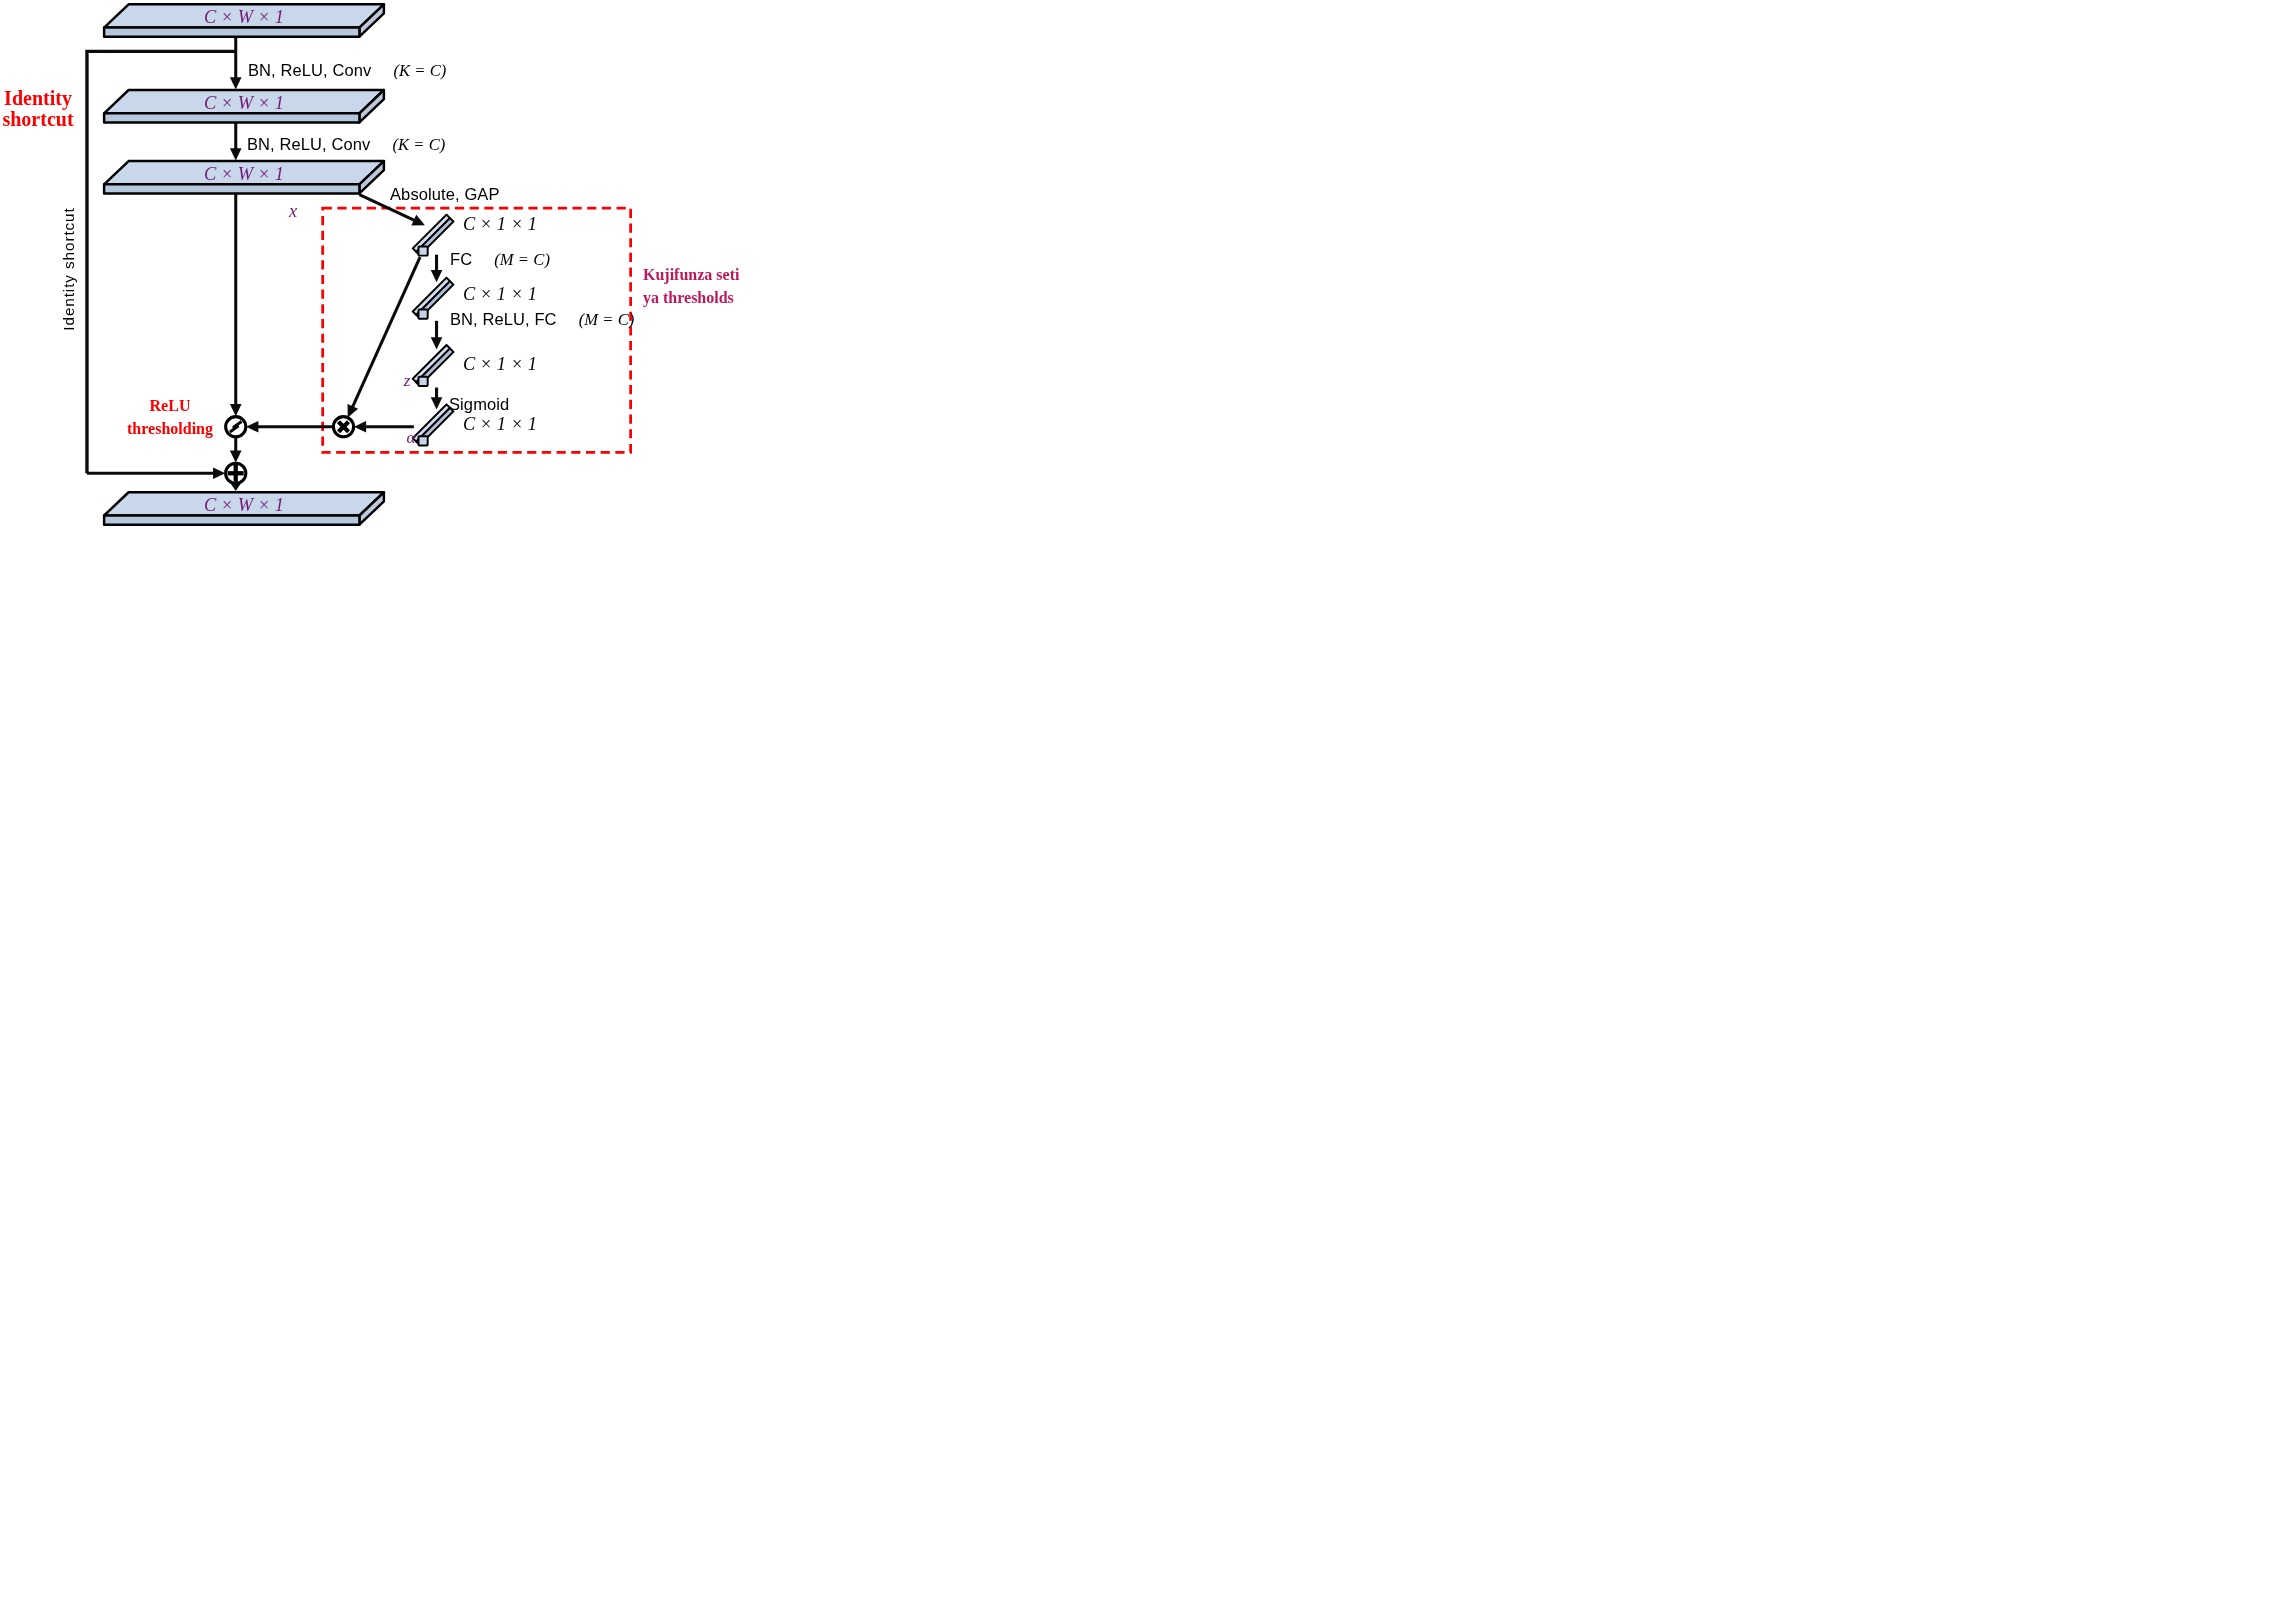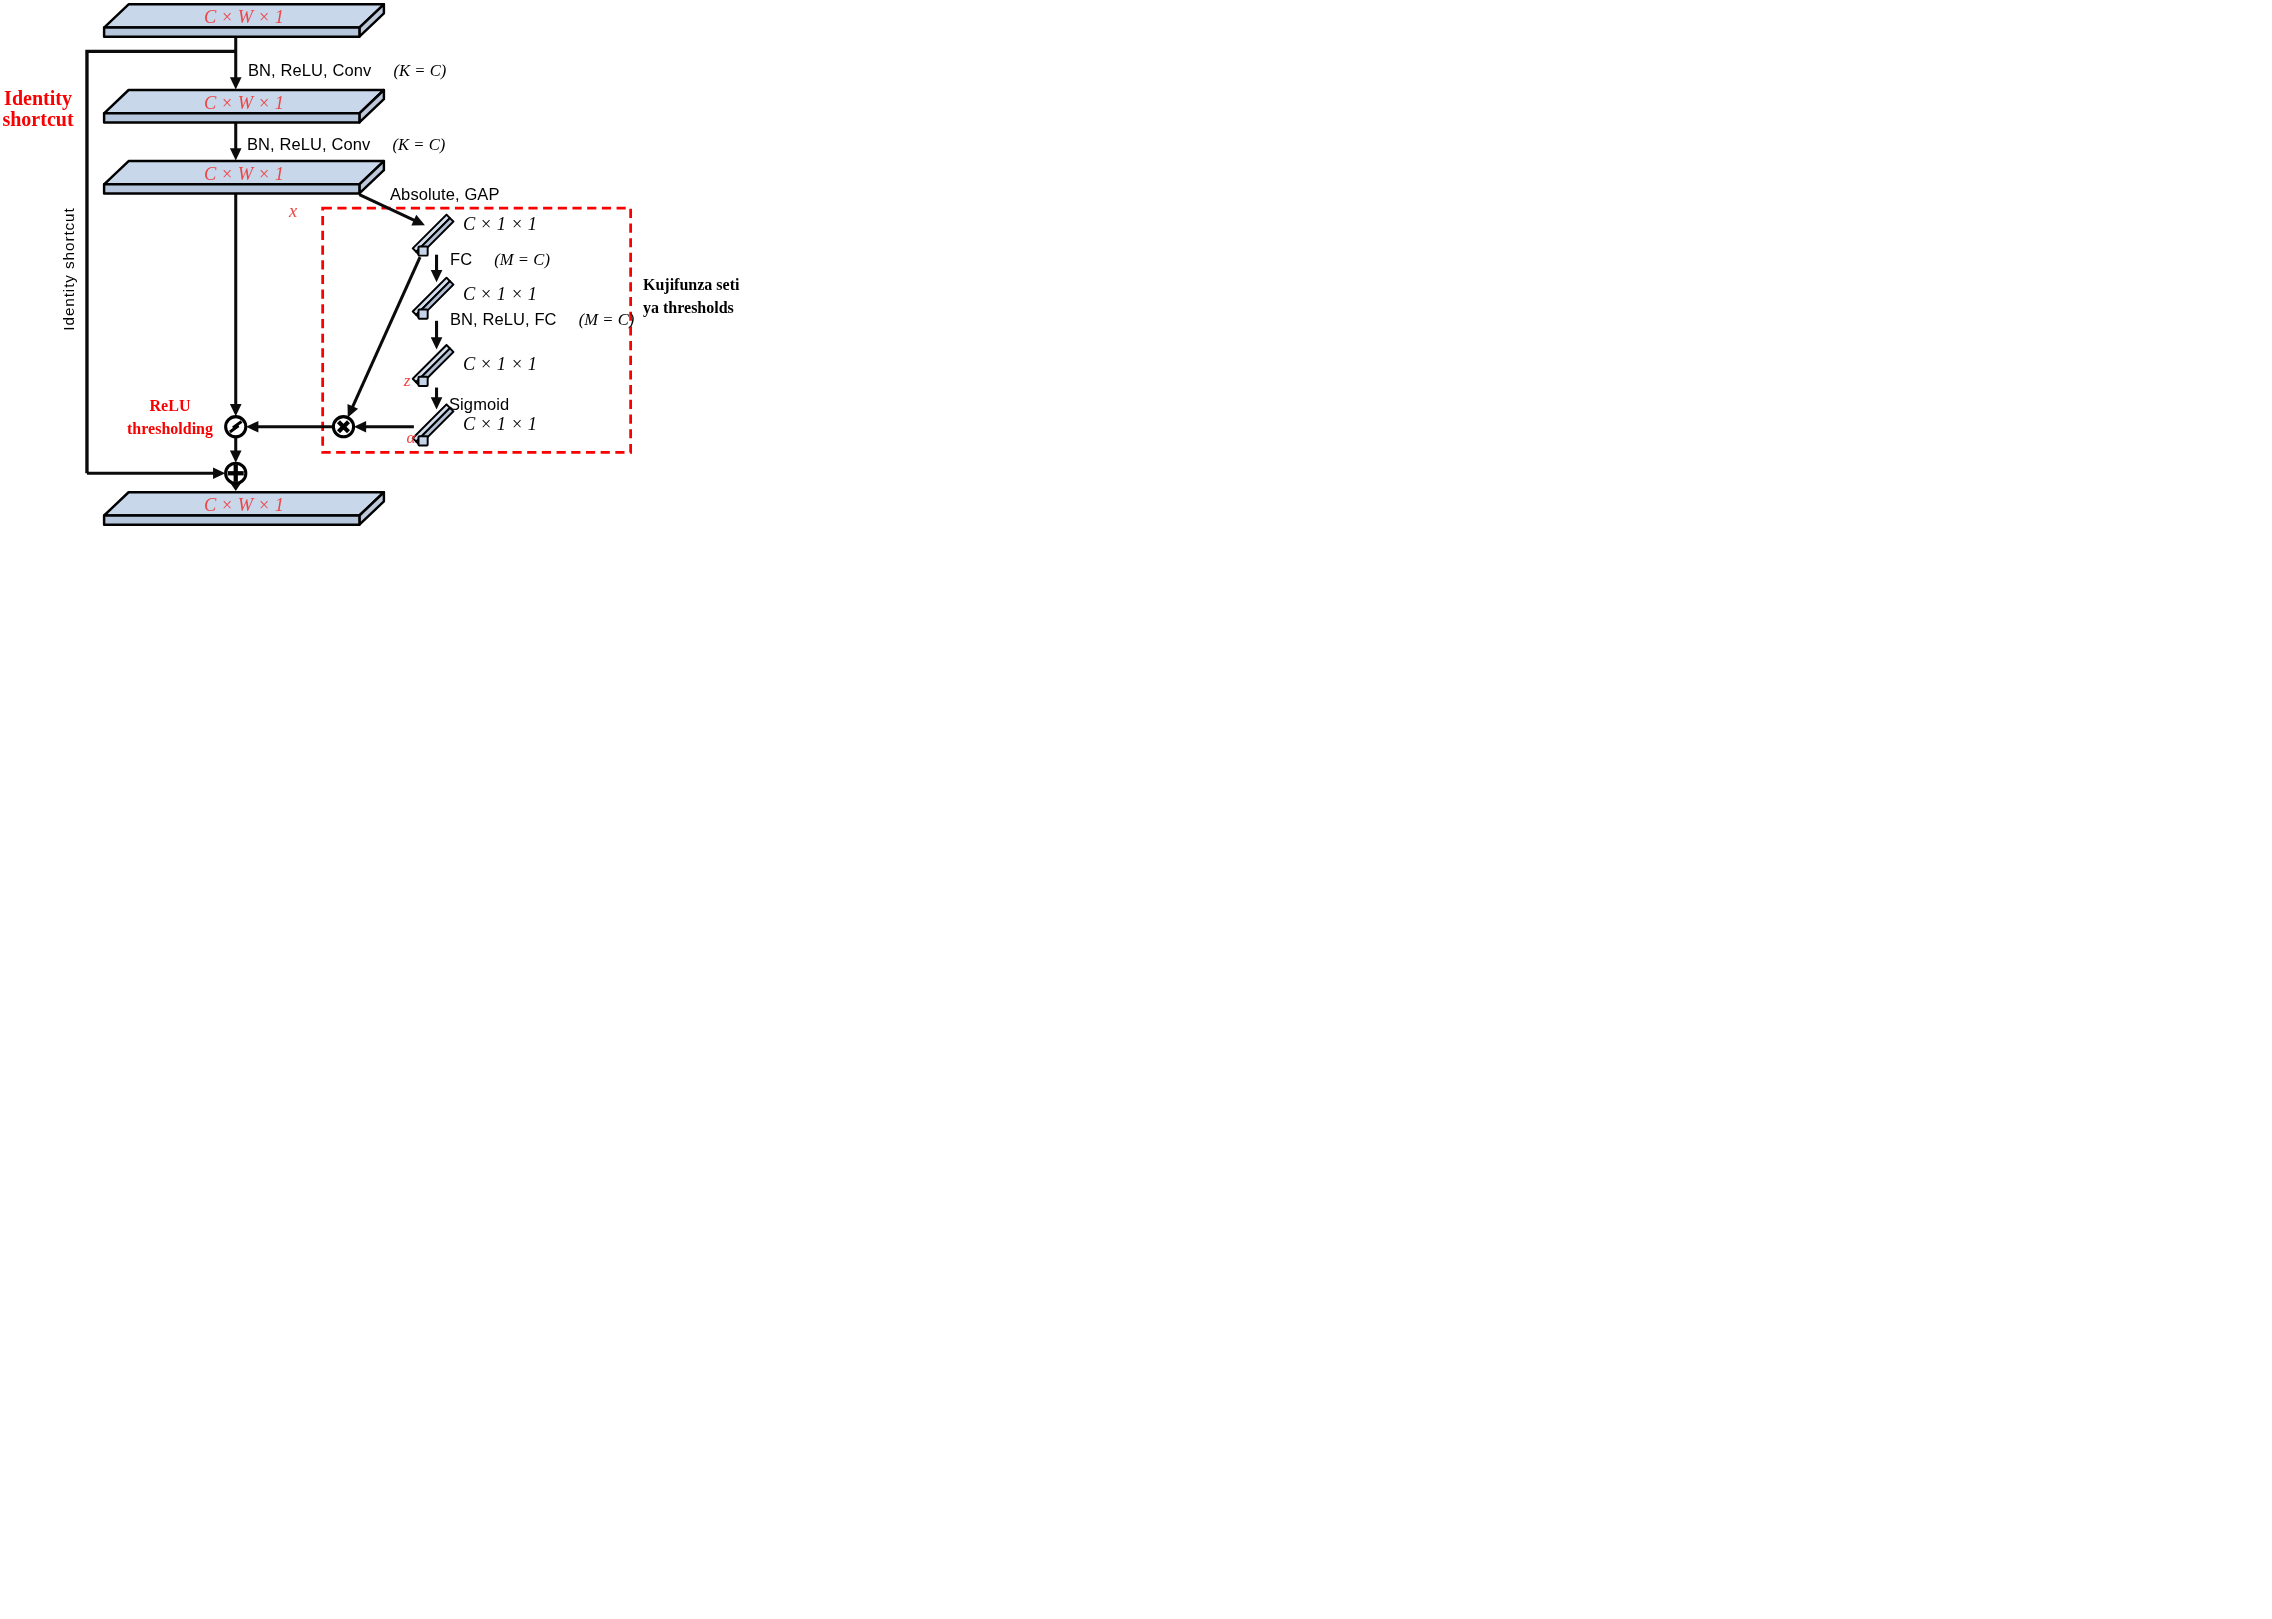--- a/index.html
+++ b/index.html
@@ -1,21 +1,21 @@
 <!DOCTYPE html>
 <html style="font-size:9.8px"><head>
 <meta charset="utf-8">
 <style>
   html,body{margin:0;padding:0;background:#fff;}
   .canvas{position:relative;width:758px;height:540px;background:#fff;overflow:hidden;
           font-family:"Liberation Sans",sans-serif;}
   .canvas svg{position:absolute;left:0;top:0;}
   
   .lbl{position:absolute;white-space:nowrap;transform:translateY(-50%);color:#000;}
-  .ctr{position:absolute;white-space:nowrap;transform:translate(-50%,-50%);text-align:center;color:#ef4444;}
+  .ctr{position:absolute;white-space:nowrap;transform:translate(-50%,-50%);text-align:center;color:#701a75;}
   .sans{font:16.5px/1.15 "Liberation Sans",sans-serif;letter-spacing:0.1px;}
   .math{font-family:"Liberation Serif","DejaVu Serif",serif;font-style:italic;}
   .m30{font-size:18.4px;}
   .m28{font-size:17px;}
   .param{font-family:"Liberation Serif","DejaVu Serif",serif;font-style:italic;
          font-size:16.5px;margin-left:22px;}
   .redtxt{color:#fa0000;font-family:"Liberation Serif","DejaVu Serif",serif;font-weight:bold;}
   .redctr{font-size:20px;line-height:21.4px;}
   .redleft{position:absolute;font-size:16px;line-height:22.6px;white-space:nowrap;}
   .softtxt{font-size:16px;line-height:23px;}
@@ -168,21 +168,21 @@
   <div class="ctr math m28" style="left:411px;top:438px">α</div>
 
   <div class="ctr redtxt redctr" style="left: 38px; top: 109px; color: rgb(250, 0, 0);">
     <div>Identity</div>
     <div>shortcut</div>
   </div>
   <div class="ctr redtxt softtxt" style="left: 170px; top: 417px; color: rgb(250, 0, 0);">
     <div>ReLU</div>
     <div>thresholding</div>
   </div>
-  <div class="redtxt redleft" style="left: 643px; top: 274px; color: #000000;">
+  <div class="redtxt redleft" style="left: 643px; top: 264px; color: #be185d;">
     <div>Kujifunza seti</div>
     <div>ya thresholds</div>
   </div>
 
   <div class="rot" style="left:69px;top:269px">Identity shortcut</div>
 
 </div>
 
 
 </body></html>

